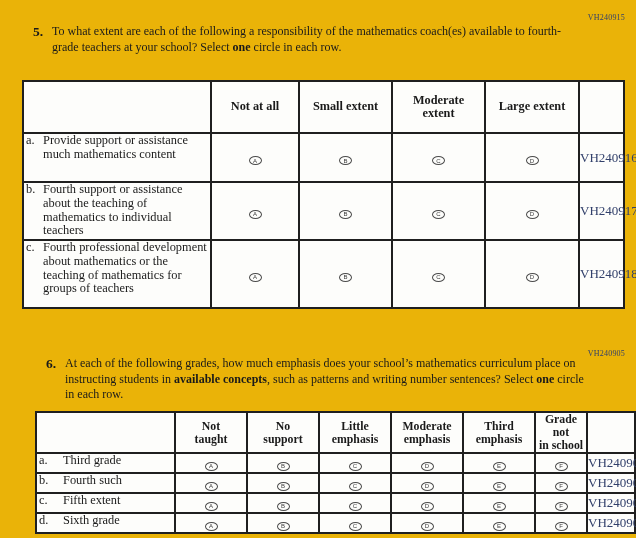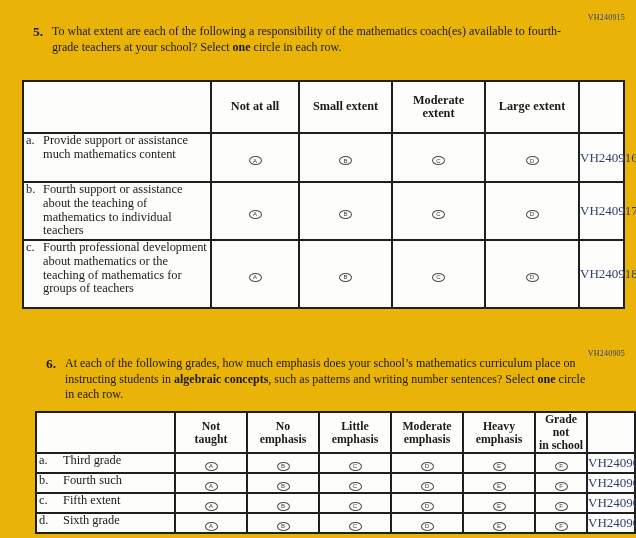--- a/index.html
+++ b/index.html
@@ -118,46 +118,46 @@
       <td class="opt"><span class="circle">D</span></td>
       <td class="code">VH240918</td>
     </tr>
   </tbody>
     </table>
 
   <div class="vh-code" style="top:349px; right:11px;text-align:right;">VH240905</div>
 
   <div class="question" style="left:46px; top:356px; width:550px;">
     <div class="qnum">6.</div>
-    <div class="qtext" style="width:528px;"><span>At each of the following grades, how much emphasis does your school’s mathematics curriculum place on instructing students in </span><b>algebraic concepts</b><span>, such as patterns and writing number sentences? Select </span><b>one</b><span> circle in each row.</span></div>
+    <div class="qtext" style="width:528px;"><span>At each of the following grades, how much emphasis does your school’s mathematics curriculum place on instructing students in </span><b>available concepts</b><span>, such as patterns and writing number sentences? Select </span><b>one</b><span> circle in each row.</span></div>
   </div>
 
   <table class="survey" id="t6" style="left:35px; top:411px; width:599px;">
     <colgroup>
       <col style="width:139px">
         <col style="width:72px">
         <col style="width:72px">
         <col style="width:72px">
       <col style="width:72px">
         <col style="width:72px">
         <col style="width:52px">
         <col style="width:48px">
     </colgroup>
     <tbody>
         <tr style="height:38px">
       <th class="colhead"></th>
       <th class="colhead">Not
 taught</th>
       <th class="colhead">No
-emphasis</th>
+support</th>
       <th class="colhead">Little
 emphasis</th>
       <th class="colhead">Moderate
 emphasis</th>
-      <th class="colhead">Heavy
+      <th class="colhead">Third
 emphasis</th>
       <th class="colhead">Grade not
 in school</th>
       <th class="colhead"></th>
     </tr>
     <tr style="height:19px">
       <td class="label">
         <div class="labelwrap">
           <span class="marker">a.</span>
           <span class="ltext">Third grade</span>

